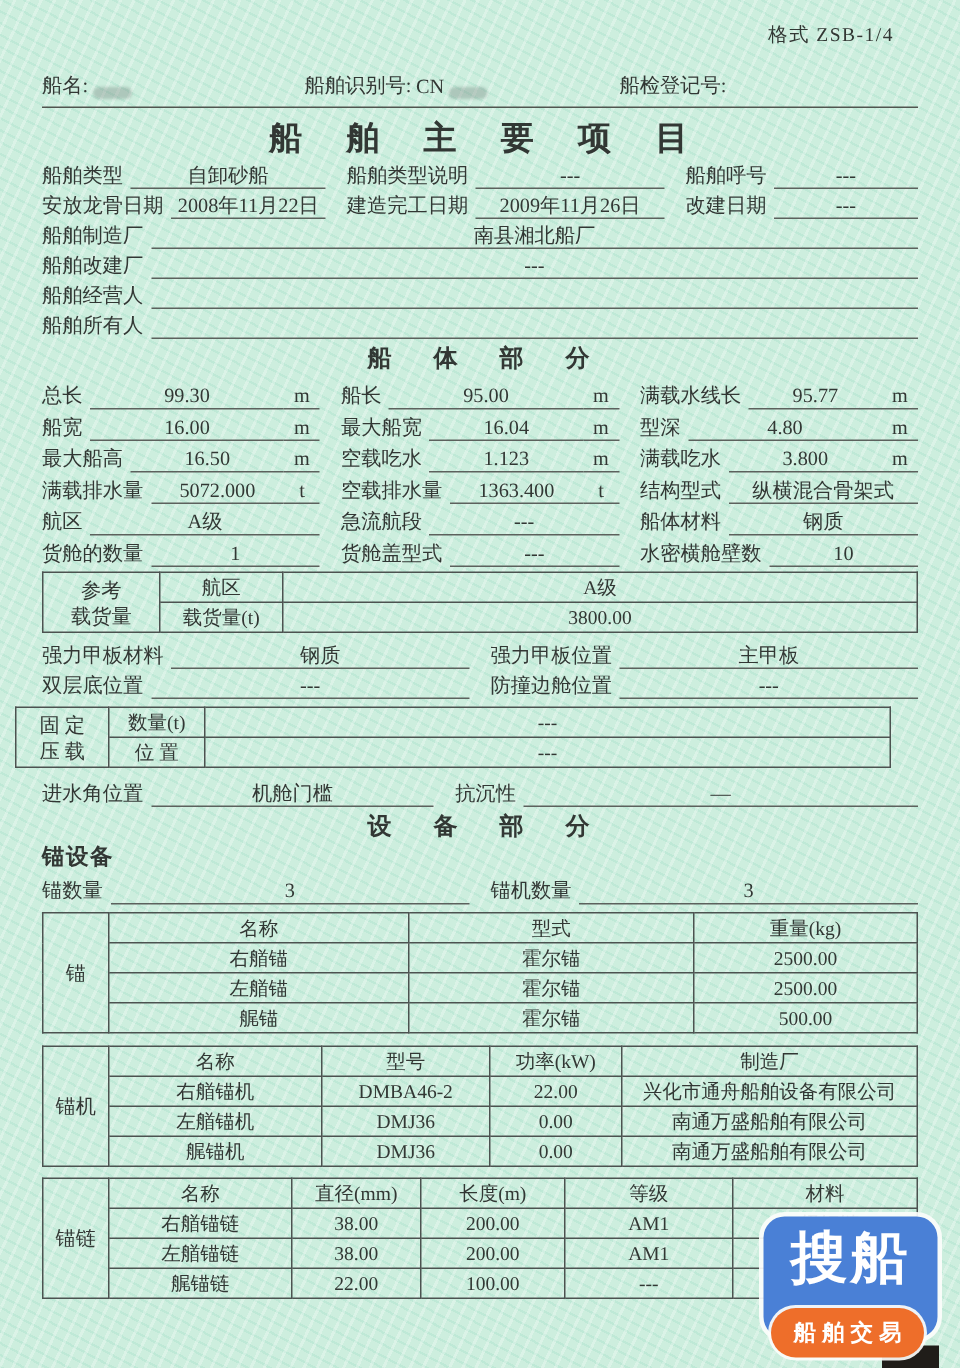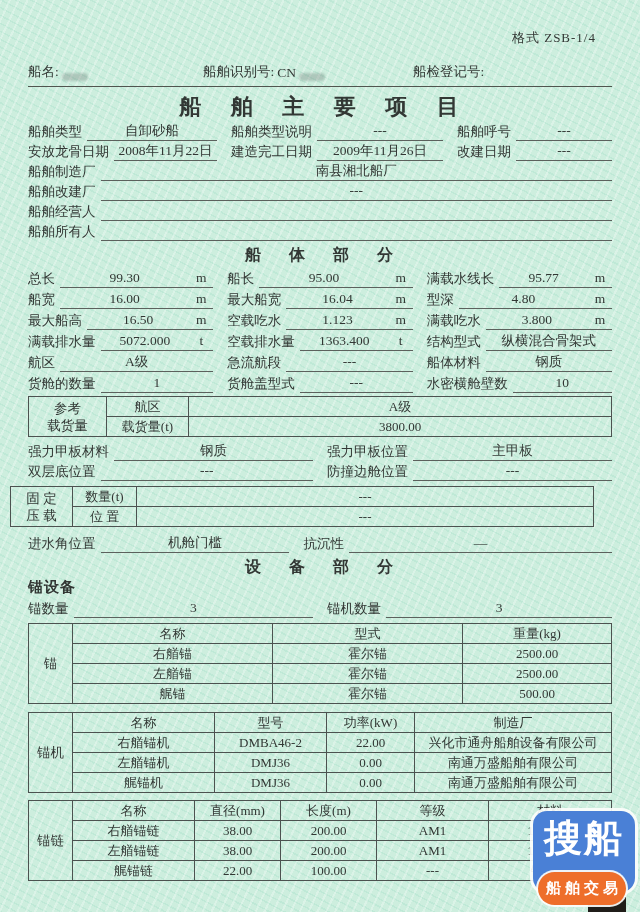--- a/index.html
+++ b/index.html
@@ -7,51 +7,51 @@
     position:relative;
     width:640px;height:912px;
     background-color:#cdeede;
     background-image:
       repeating-linear-gradient(115deg, rgba(255,255,255,.28) 0 2px, rgba(255,255,255,0) 2px 8px),
       repeating-linear-gradient(28deg, rgba(167,224,202,.38) 0 1.5px, rgba(167,224,202,0) 1.5px 7px);
     font-family:"Liberation Serif", serif;
     color:#323734;
     overflow:hidden;
   }
-  .fmt{ text-align:right; padding:29px 44px 0 0; font-size:13px; letter-spacing:1px;}
+  .fmt{ text-align:right; padding:14px 44px 0 0; font-size:13px; letter-spacing:1px;}
   .idrow{
     display:flex; margin:16px 28px 0 28px; padding-bottom:5px;
     border-bottom:1.5px solid #50554f; font-size:13.5px; align-items:flex-end;
   }
   .idrow .grp{display:flex;align-items:flex-end;font-family:Liberation Serif, serif;}
   .idrow .g1{width:175px;} .idrow .g2{width:210px;} .idrow .g3{flex:1;}
   .smudge{display:inline-block;width:26px;height:8px;margin-left:3px;border-radius:4px;
     background:rgba(90,100,96,.28); filter:blur(1px);}
   .title{ text-align:center; font-size:22px; font-weight:bold; letter-spacing:12px;
     margin-top:6px; line-height:28px; text-indent:10px;}
   .frow{ display:flex; margin:0 28px; height:20px; align-items:flex-end; font-size:13.5px;}
-  .fld{ display:flex; flex:1; min-width:0;}
+  .fld{ display:flex; flex:1; align-items:flex-end; min-width:0;}
   .fld + .fld{ margin-left:14px;}
   .lab{ white-space:nowrap;}
   .val{ flex:1; border-bottom:1px solid #5c615d; text-align:center; margin-left:5px;
     white-space:nowrap; overflow:hidden; min-height:16px; line-height:16px;}
   .unit{ width:24px; text-align:center; border-bottom:1px solid #5c615d; line-height:16px;}
   .unit:empty{ display:none;}
   .hrow{ height:21px;}
   .h2{ text-align:center; font-size:16px; font-weight:bold; letter-spacing:12px;
     margin-top:2px; line-height:24px; text-indent:10px;}
   table.t{ border-collapse:collapse; width:584px; margin:3px 28px 0 28px;
     font-size:13px; table-layout:fixed;}
   table.t td{ border:1px solid #4c5250; text-align:center; padding:0 4px;
     height:19px; line-height:17px; overflow:hidden; white-space:nowrap;}
   td.side{ font-size:13.5px;}
   td.leftal{ text-align:left; padding-left:8px;}
   .grouplab{ margin:0 0 0 28px; font-weight:bold; font-size:15px; line-height:17px; letter-spacing:1px;} .gap4{height:4px;} .gap6{height:6px;}
   
-  .logo{ position:absolute; right:5px; bottom:7px; width:102px; height:94px;
+  .logo{ position:absolute; right:15px; bottom:7px; width:116px; height:94px;
     font-family:Liberation Serif, serif;}
   .logo-blue{ position:absolute; left:0; right:0; top:0; bottom:13px; background:#4a80d6;
     border-radius:14px; box-shadow:0 0 0 3px rgba(252,253,251,.92);
     display:flex; justify-content:center; align-items:flex-start;}
   .logo-main{ color:#fff; font-size:38px; font-weight:bold; letter-spacing:2px; margin-top:2px;}
   .logo-pill{ position:absolute; left:5px; right:9px; bottom:0; height:33px; background:#ee6e2a;
     border-radius:17px; box-shadow:0 0 0 2px rgba(252,253,251,.92);
     display:flex; justify-content:center; align-items:center;}
   .logo-sub{ color:#fff; font-size:15px; font-weight:bold; letter-spacing:4px; text-indent:4px;}
   .artifact{ position:absolute; right:14px; bottom:0; width:38px; height:15px; background:#201d19;}

